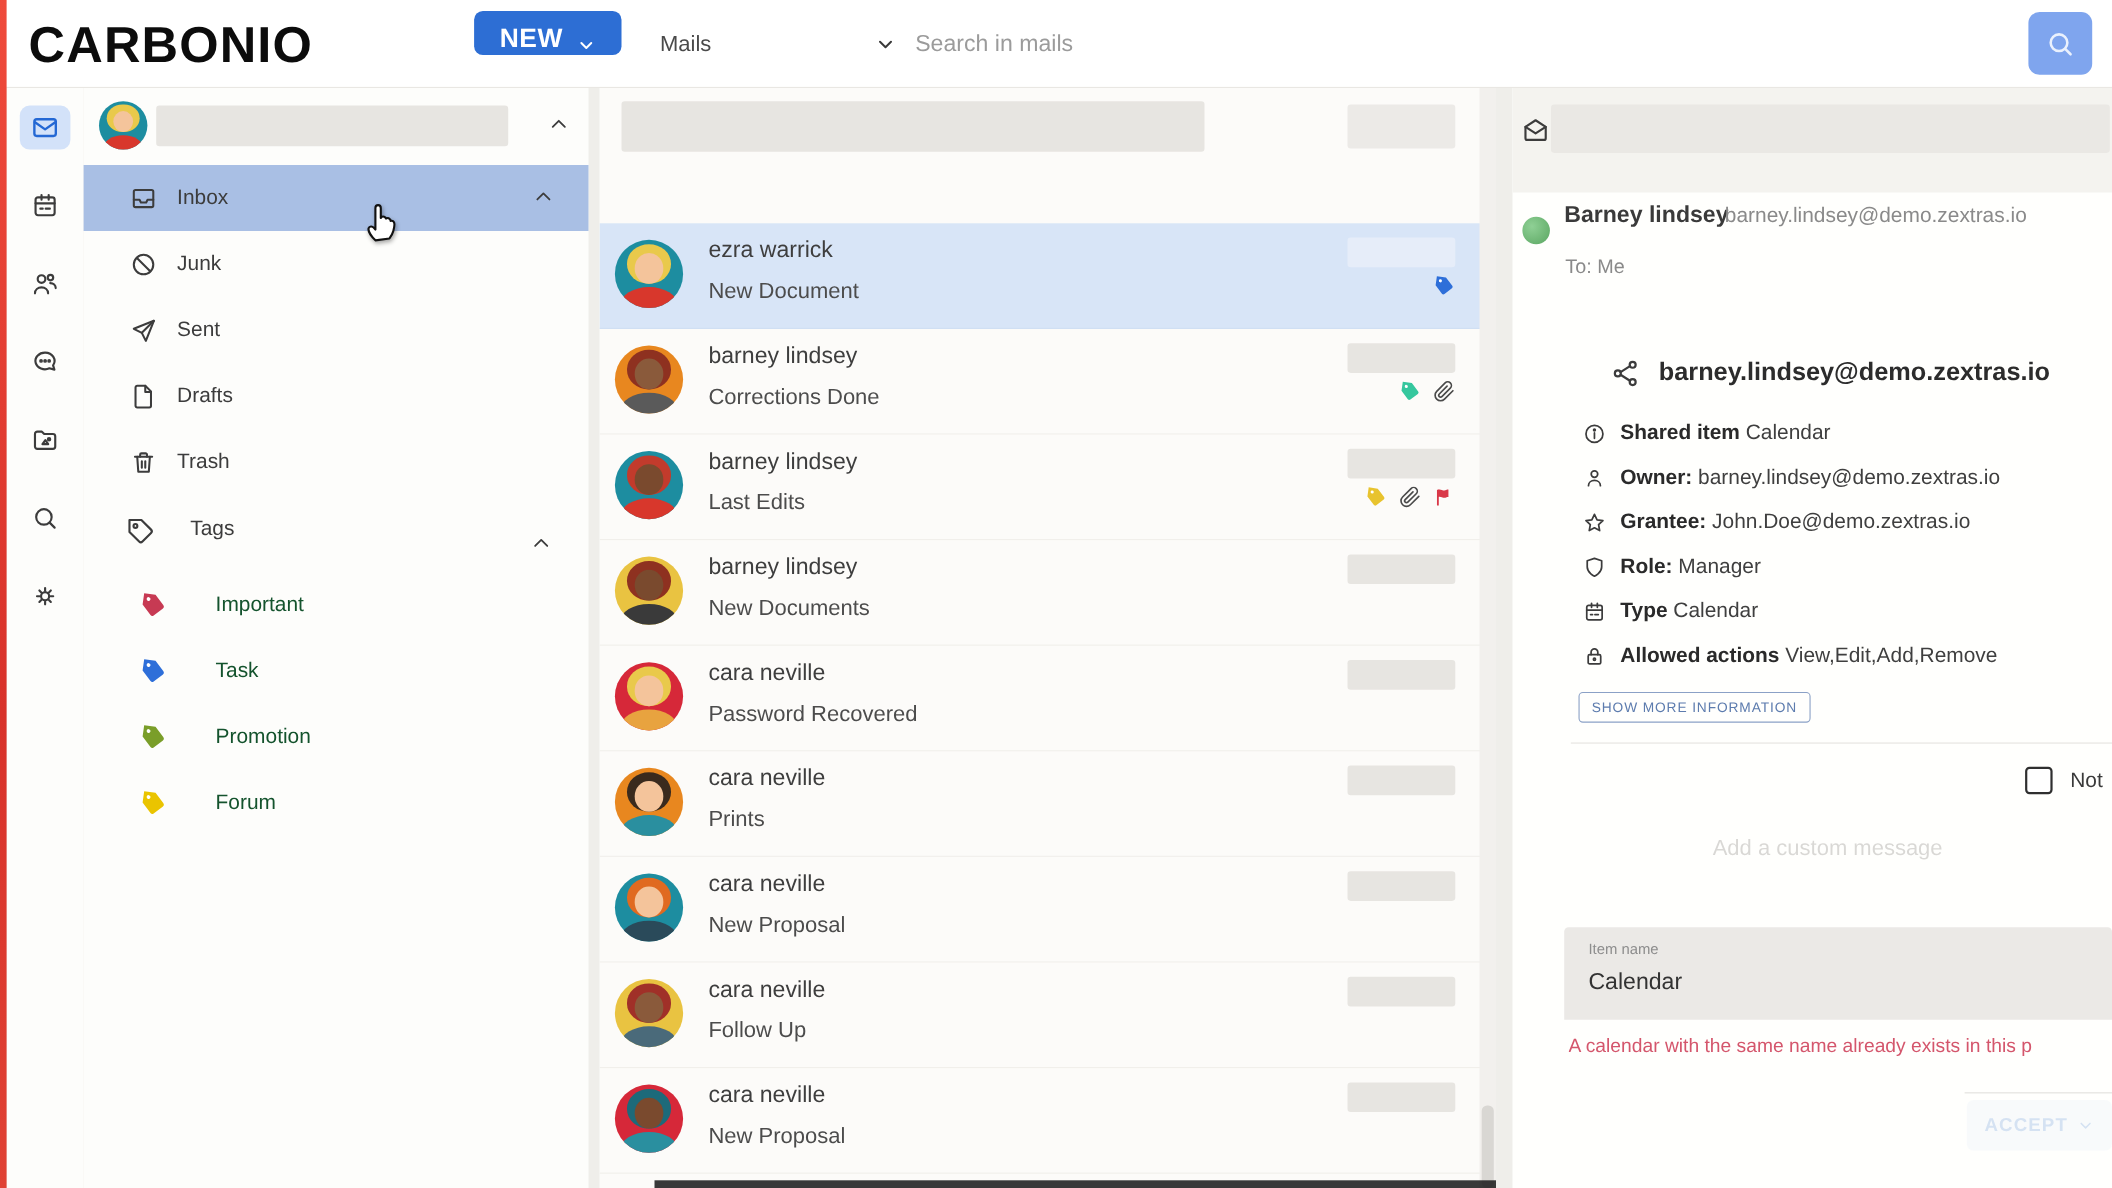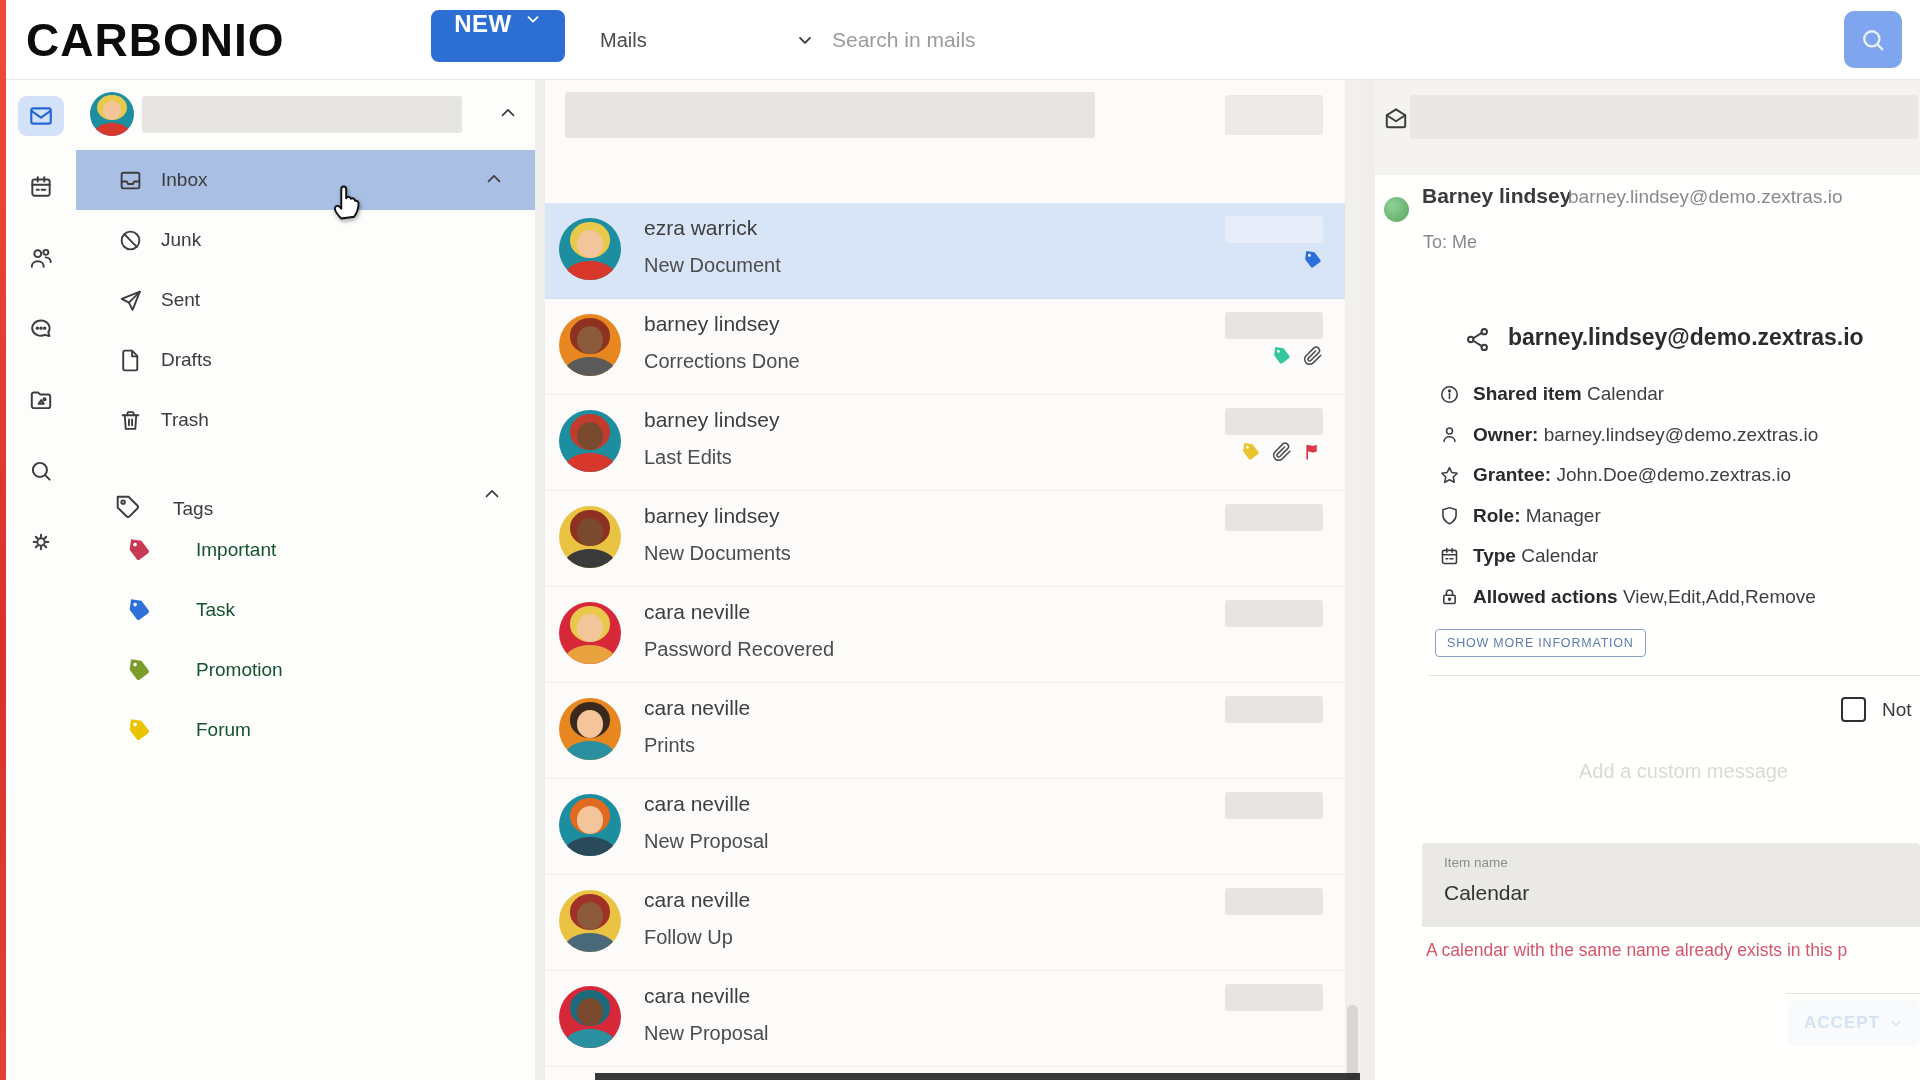--- a/index.html
+++ b/index.html
@@ -6,23 +6,23 @@
   html,body { width:1920px; height:1080px; overflow:hidden; }
   body { font-family:"Liberation Sans", sans-serif; background:#efeeea; position:relative; }
 
   svg.ic { display:block; fill:none; stroke:#3c3c3c; stroke-width:1.8; stroke-linecap:round; stroke-linejoin:round; }
 
   
   .topbar { position:absolute; left:0; top:0; width:1920px; height:80px; background:#ffffff;
             border-bottom:1px solid #e9e7e3; z-index:5; }
   .logo { position:absolute; left:26px; top:0; height:80px; line-height:80px;
           font-size:46px; font-weight:bold; letter-spacing:1px; color:#0c0c0c; }
-  .new-btn { position:absolute; left:431px; top:10px; width:134px; height:52px; border:none;
+  .new-btn { position:absolute; left:431px; top:10px; width:134px; height:40px; border:none;
              background:#2d6ed4; border-radius:8px; color:#fff; cursor:pointer;
-             display:flex; align-items:flex-start; justify-content:center; gap:12px; }
+             display:flex; align-items:flex-end; justify-content:center; gap:12px; }
   .new-btn .lbl { font-size:24px; font-weight:bold; letter-spacing:.5px; }
   .new-btn svg { stroke:#fff; stroke-width:2.4; }
   .mod-select { position:absolute; left:600px; top:0; height:80px; width:215px;
                 display:flex; align-items:center; justify-content:space-between; cursor:pointer; }
   .mod-select .lbl { font-size:20px; color:#4a4a4a; }
   .mod-select svg { stroke:#3a3a3a; stroke-width:2.2; }
   .search-input { position:absolute; left:832px; top:14px; width:980px; height:52px; border:none; outline:none;
                   font-size:21px; color:#444; background:transparent; font-family:"Liberation Sans",sans-serif; }
   .search-input::placeholder { color:#9b9b9b; }
   .search-btn { position:absolute; left:1844px; top:11px; width:58px; height:57px; border:none;
@@ -51,21 +51,21 @@
   .fp-chevron { position:absolute; left:421px; top:12px; cursor:pointer; }
   .folder-list { margin-top:12px; }
   .frow { position:relative; height:60px; display:flex; align-items:center; cursor:pointer; }
   .frow .fico { margin-left:42px; }
   .frow .flabel { margin-left:18px; font-size:19px; color:#3c3c3c; }
   .frow.selected { background:#a9bfe4; }
   .frow .fchev { position:absolute; right:30px; top:18px; }
   .find-shares { display:block; margin:15px auto 0 29px; width:418px; height:45px; background:#fff;
                  border:1px solid #c6cbd3; border-radius:3px; color:#2b6fd3; font-size:17px;
                  letter-spacing:.6px; cursor:pointer; font-family:"Liberation Sans",sans-serif; }
-  .tags-header { position:relative; height:50px; margin-top:20px; display:flex; align-items:flex-end; cursor:pointer; }
+  .tags-header { position:relative; height:50px; margin-top:20px; display:flex; align-items:flex-start; cursor:pointer; }
   .tags-header .tico { margin-left:39px; }
   .tags-header .tlabel { margin-left:32px; font-size:19px; color:#3c3c3c; }
   .tags-header .fchev { position:absolute; right:32px; top:13px; }
   .trow { height:60px; display:flex; align-items:center; cursor:pointer; }
   .trow svg { margin-left:51px; }
   .trow .tglabel { margin-left:44px; font-size:19px; color:#14532d; }
 
   
   .maillist { position:absolute; left:545px; top:80px; width:815px; height:1000px;
               background:#fcfbf9; overflow:hidden; }
@@ -106,21 +106,21 @@
   .drow { position:absolute; left:64px; display:flex; align-items:center; gap:13px; white-space:nowrap; }
   .drow .dval { font-size:19px; color:#3f3f3f; }
   .drow .dval b { color:#2a2a2a; }
   .show-more { position:absolute; left:60px; top:549px; height:28px; padding:0 11px; background:transparent;
                border:1px solid #8ba1c6; border-radius:4px; color:#5d7cae; font-size:12.5px;
                letter-spacing:.8px; cursor:pointer; font-family:"Liberation Sans",sans-serif;text-align:right; }
   .dt-divider { position:absolute; left:53px; top:595px; width:492px; height:1px; background:#e5e3df; }
   .dt-check { position:absolute; left:466px; top:617px; width:25px; height:25px; border:2.5px solid #2f2f2f;
               border-radius:4px; background:#fff; cursor:pointer; }
   .dt-check-label { position:absolute; left:507px; top:619px; font-size:19px; color:#3a3a3a; }
-  .dt-ghost { position:absolute; left:204px; top:680px; font-size:20px; color:#55504a; opacity:.22; }
+  .dt-ghost { position:absolute; left:182px; top:680px; font-size:20px; color:#55504a; opacity:.22; }
   .dt-field { position:absolute; left:47px; top:763px; width:498px; height:84px; background:#ebe9e6;
               border-radius:4px 4px 0 0; cursor:text; }
   .dt-field-label { position:absolute; left:22px; top:12px; font-size:13.5px; color:#8d8d8d; }
   .dt-field-value { position:absolute; left:22px; top:38px; font-size:21px; color:#333; }
   .dt-error { position:absolute; left:51px; top:860px; width:494px; font-size:17.5px; color:#d4566c;
               white-space:nowrap; overflow:hidden; }
   .accept-divider { position:absolute; left:411px; top:913px; width:134px; height:1px; background:#e2e0dc; }
   .accept-btn { position:absolute; left:413px; top:920px; width:132px; height:46px; border:none;
                 background:rgba(139,174,229,0.10); border-radius:6px; cursor:pointer; opacity:.55;
                 display:flex; align-items:center; justify-content:center; gap:8px; }

